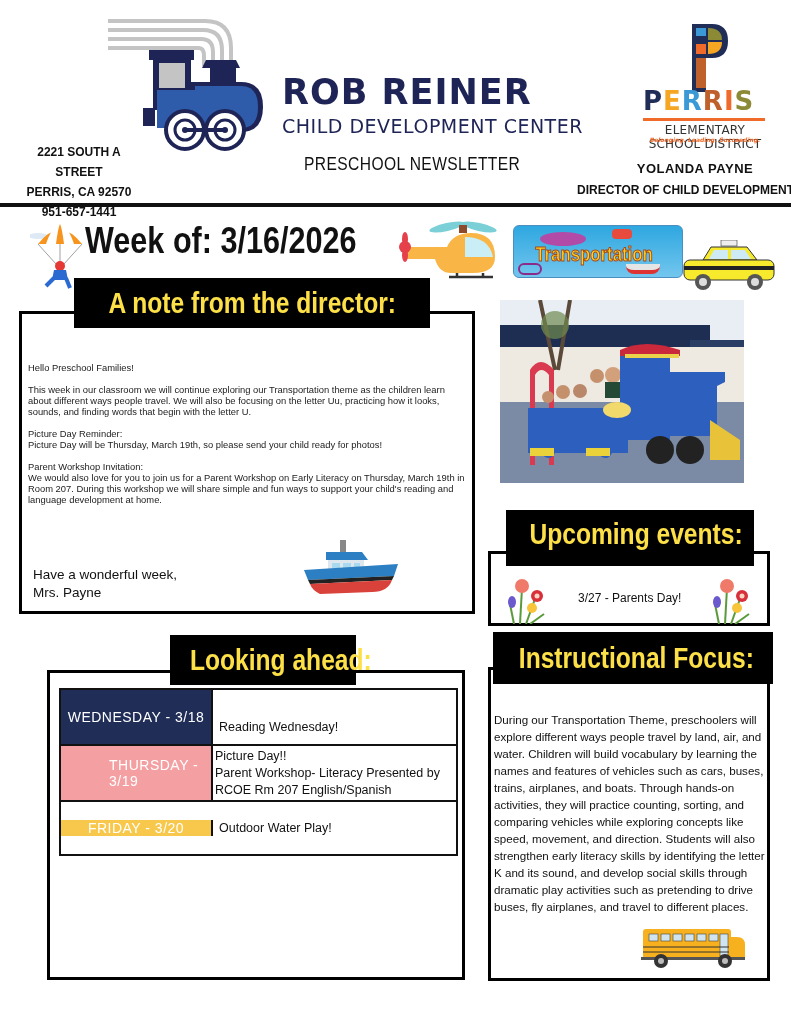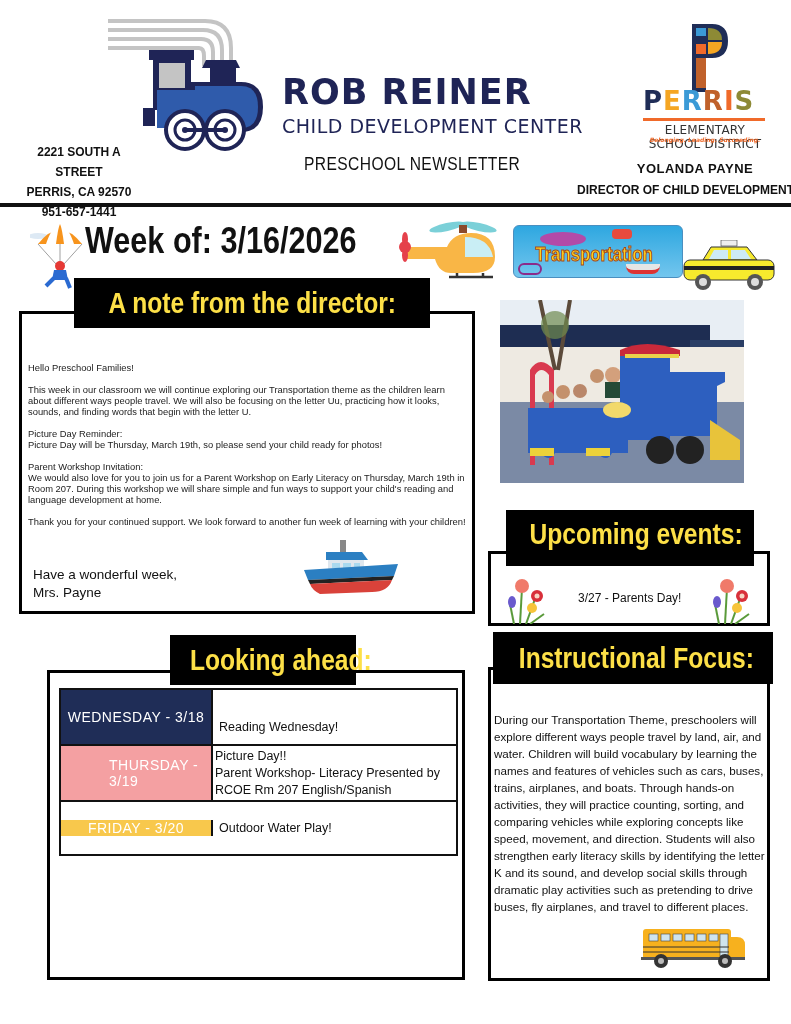--- a/index.html
+++ b/index.html
@@ -183,21 +183,20 @@
 
 <div class="abs box note-box"></div>
 <div class="abs sec-label note-label"><span>A note from the director:</span></div>
 <div class="abs note-text">
   <p>Hello Preschool Families!</p>
   <p>This week in our classroom we will continue exploring our Transportation theme as the children learn about different ways people travel. We will also be focusing on the letter Uu, practicing how it looks, sounds, and finding words that begin with the letter U.</p>
   <p style="white-space:pre-line;"> Picture Day Reminder:
 Picture Day will be Thursday, March 19th, so please send your child ready for photos!</p>
   <p style="white-space:pre-line;">Parent Workshop Invitation:
 We would also love for you to join us for a Parent Workshop on Early Literacy on Thursday, March 19th in Room 207. During this workshop we will share simple and fun ways to support your child's reading and language development at home.</p>
-  <p>Thank you for your continued support. We look forward to another fun week of learning with your children!</p>
 </div>
 <div class="abs signoff">
   <div>Have a wonderful week,</div>
   <div>Mrs. Payne</div>
 </div>
 <svg class="abs" style="left:302px;top:538px;" width="98" height="58" viewBox="0 0 98 58">
   <rect x="38" y="2" width="6" height="12" fill="#888"></rect>
   <path d="M24 14 h36 l6 8 h-42 z" fill="#2b7fc2"></path>
   <rect x="26" y="22" width="36" height="12" fill="#dfe7ee"></rect>
   <rect x="30" y="25" width="8" height="5" fill="#a9d9ef"></rect>

